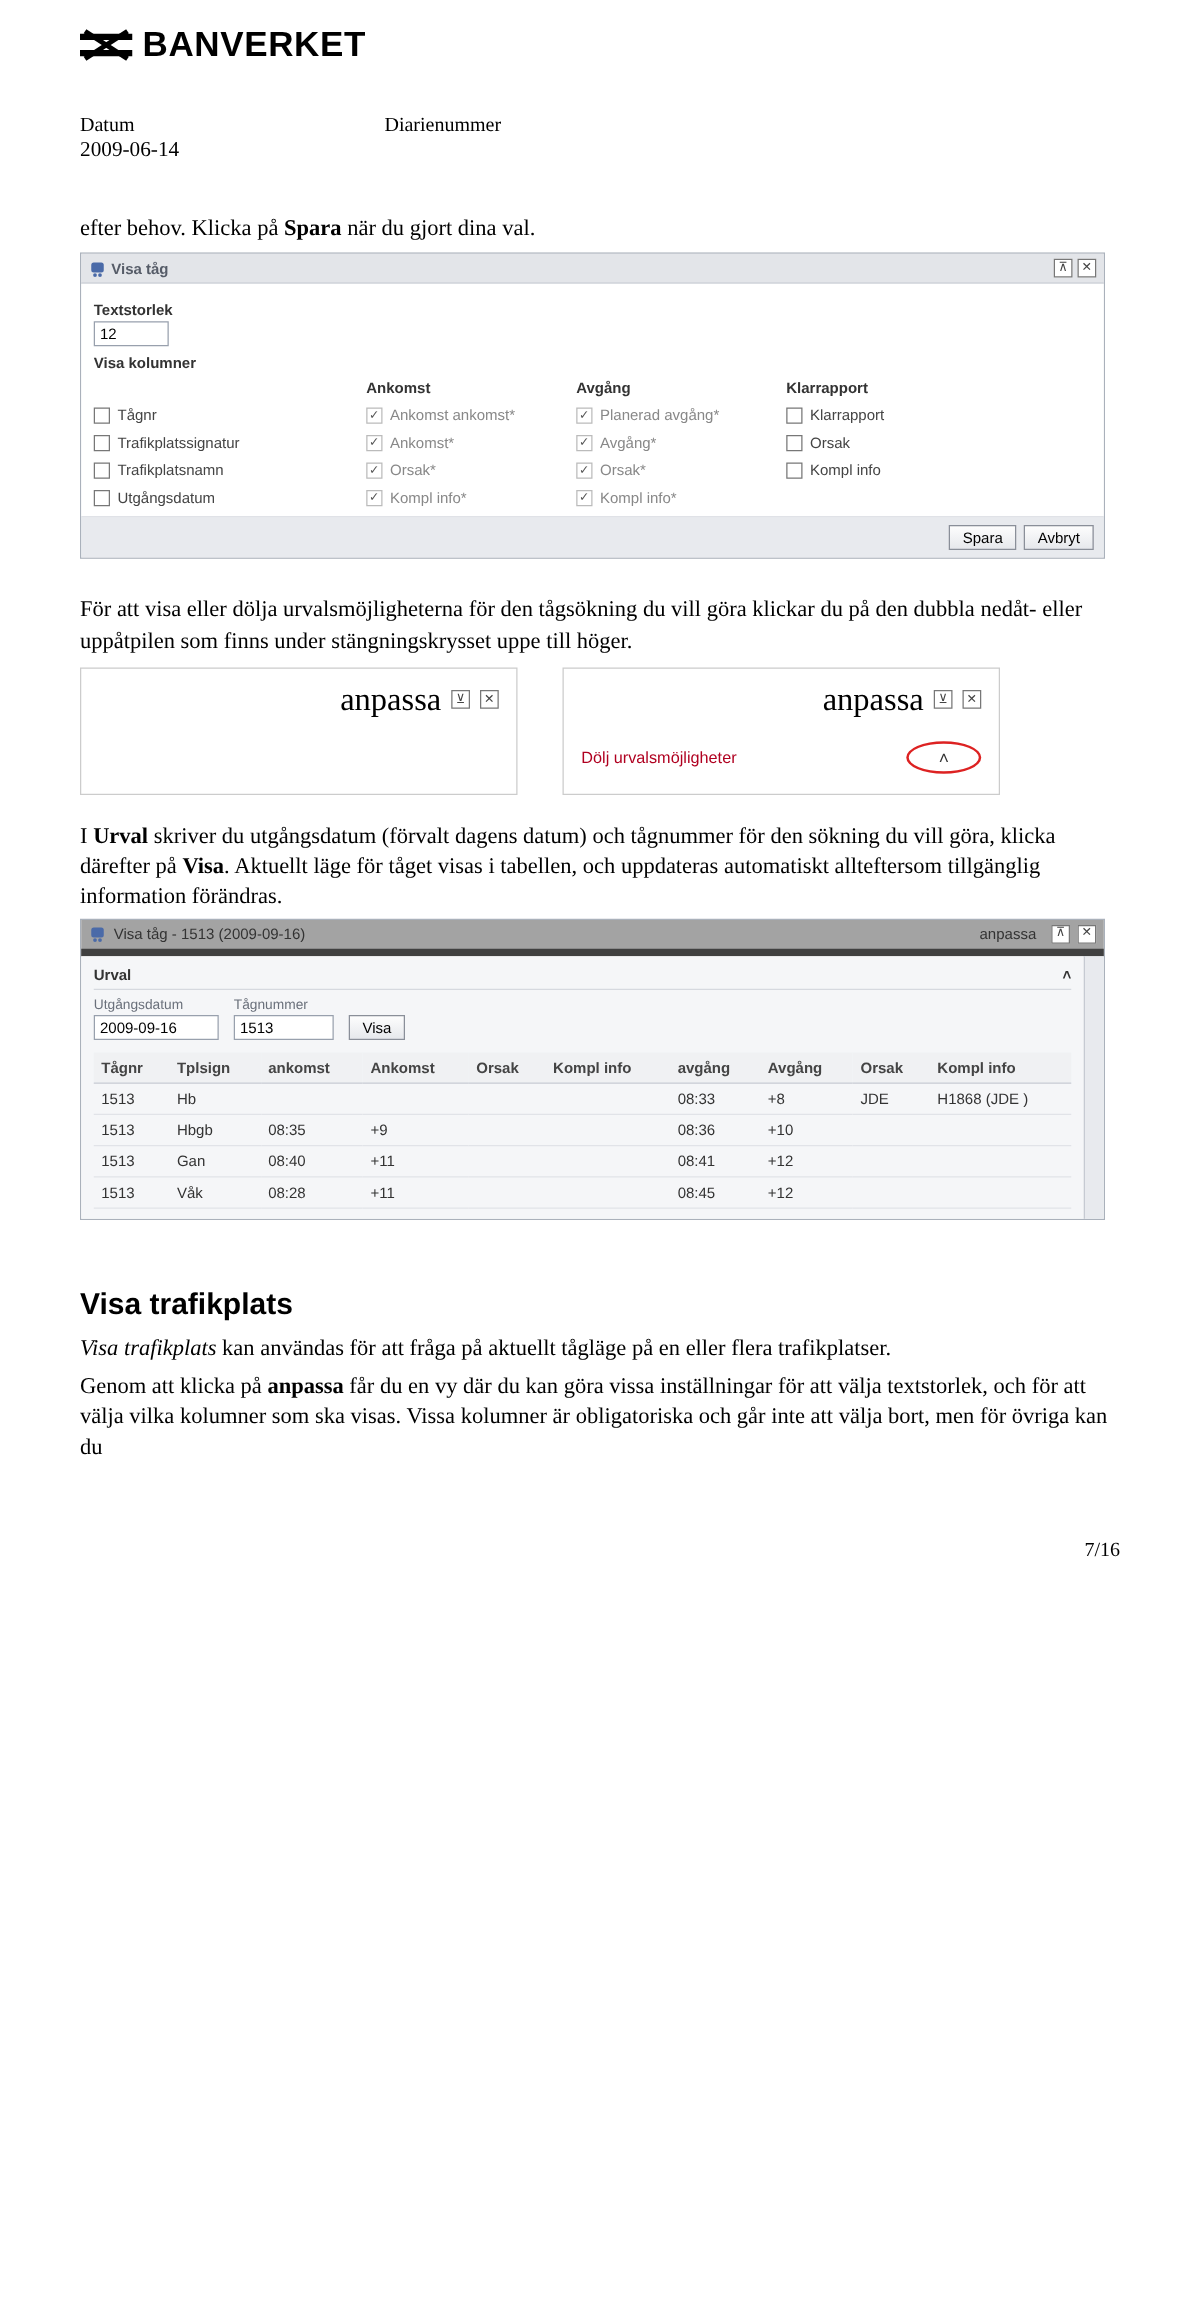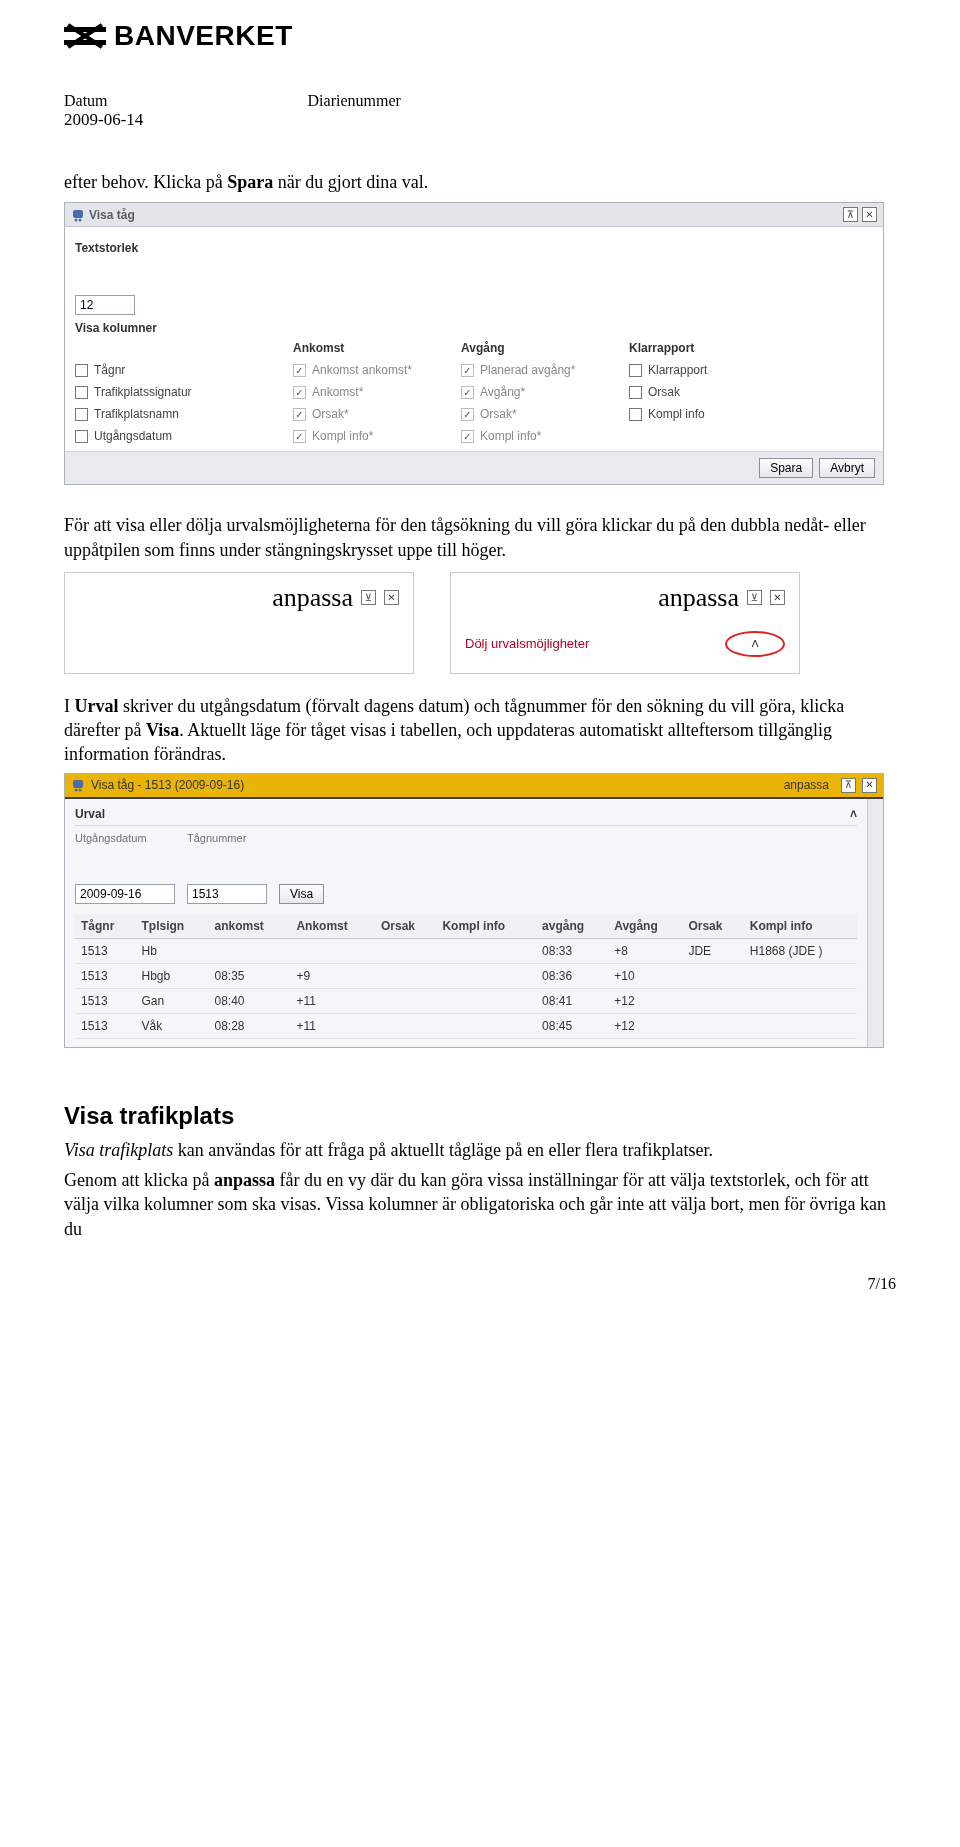--- a/index.html
+++ b/index.html
@@ -23,21 +23,21 @@
 
   
   .panel { border: 1px solid #aab1bb; background: #f1f2f4; font-family: Verdana, Arial, sans-serif; font-size: 12px; color: #333; margin: 8px 0 28px 0; width: 820px; }
   .panel .title-bar { background: #e3e5e9; border-bottom: 1px solid #c6cad2; display: flex; align-items: center; padding: 4px 6px; gap: 4px; }
   .panel .title-bar .spacer { flex: 1; }
   .panel .title-bar .t-title { font-weight: 700; color: #565c68; }
   .ico-box { display:inline-flex; border:1px solid #777; width:15px; height:15px; align-items:center; justify-content:center; font-size:10px; background:#fff; line-height:1; color:#444; }
   .panel .section { padding: 8px 10px; background:#fff; border-bottom:1px solid #d6d9df; }
   .sec-head { font-weight:700; color:#4a5875; display:flex; align-items:center; gap:6px; margin-bottom:8px; }
   .lbl { font-weight:700; font-size:12px; margin:6px 0 2px 0; }
-  .txtinput { border:1px solid #98a0ad; font-family:Verdana,Arial,sans-serif; font-size:12px; padding:2px 4px; background:#fff;margin-top:38px; }
+  .txtinput { border:1px solid #98a0ad; font-family:Verdana,Arial,sans-serif; font-size:12px; padding:2px 4px; background:#fff; }
   .w60 { width:60px; }
   .cols { display:grid; grid-template-columns: 190px 140px 140px 160px; gap: 8px 28px; margin-top:6px; }
   .col-head { font-weight:700; color:#333; }
   .chk { display:flex; align-items:center; gap:6px; color:#444; }
   .chk .box { width:13px; height:13px; border:1px solid #777; background:#fff; display:inline-flex; align-items:center; justify-content:center; font-size:10px; }
   .chk .box.checked::before { content:"✓"; color:#555; }
   .chk.dim { color:#888; }
   .chk.dim .box { border-color:#bbb; }
   .footbar { background:#e8eaee; padding:6px 8px; display:flex; justify-content:flex-end; gap:6px; }
   .btn { border:1px solid #8a8f99; background:linear-gradient(#fdfdfd,#e6e8ec); padding:2px 10px; font-family:Verdana,Arial,sans-serif; font-size:12px; }
@@ -47,33 +47,33 @@
   .pair .box { border:1px solid #ccc; padding:10px 14px 16px 14px; width:350px; font-family:Verdana,Arial,sans-serif; font-size:13px; }
   .pair .big { font-family: "Times New Roman", serif; font-size:26px; margin-bottom:18px; display:flex; align-items:center; gap:8px; justify-content:flex-end; }
   .pair .row2 { display:flex; justify-content:space-between; align-items:center; }
   .pair .red { color:#b00020; }
   .pair .chev { border:2px solid #d22; border-radius:50%/50%; width:60px; height:26px; display:flex; align-items:center; justify-content:center; font-size:14px; color:#333; }
 
   .h2 { font-family: Verdana, Arial, sans-serif; font-size:24px; font-weight:700; margin: 54px 0 8px 0; }
   .em { font-style: italic; }
 
   .tbl-panel { border:1px solid #aab1bb; font-family:Verdana,Arial,sans-serif; font-size:12px; color:#333; margin:6px 0 10px 0; width:820px; }
-  .tbl-title { background:#eab308; border-bottom:2px solid #404040; display:flex; align-items:center; padding:4px 6px; gap:6px; }
+  .tbl-title { background:#a3a3a3; border-bottom:6px solid #404040; display:flex; align-items:center; padding:4px 6px; gap:6px; }
   .tbl-title .spacer { flex:1; }
   .tbl-sec { background:#f5f6f8; padding:8px 10px; }
   .urval-head { font-weight:700; display:flex; justify-content:space-between; align-items:center; border-bottom:1px solid #d6d9df; padding-bottom:4px; margin-bottom:6px; }
   .urval-row { display:flex; align-items:flex-end; gap:12px; }
   .urval-row .col { display:flex; flex-direction:column; gap:2px; }
   .tiny-lbl { font-size:11px; color:#6a707b; }
   table.data { width:100%; border-collapse:collapse; font-size:12px; margin-top:10px; }
   table.data th { text-align:left; font-weight:700; color:#444; padding:5px 6px; border-bottom:1px solid #c6cad2; background:#f0f1f3; }
   table.data td { padding:5px 6px; border-bottom:1px solid #e1e3e8; }
   .scroll-edge { width:16px; background:#e8eaee; border-left:1px solid #c6cad2; }
 
-  .pagenum { text-align:right; font-size:16px; margin-top:34px; }
+  .pagenum { text-align:right; font-size:16px; margin-top:63px; }
 
   .icon-train { width:14px; height:14px; }
   .icon-gear { width:14px; height:14px; }
 </style>
 </head>
 <body>
 
 <div class="logo-row">
   <svg class="logo-mark" viewBox="0 0 42 26">
     <rect x="0" y="4" width="42" height="5" fill="#000"></rect>

